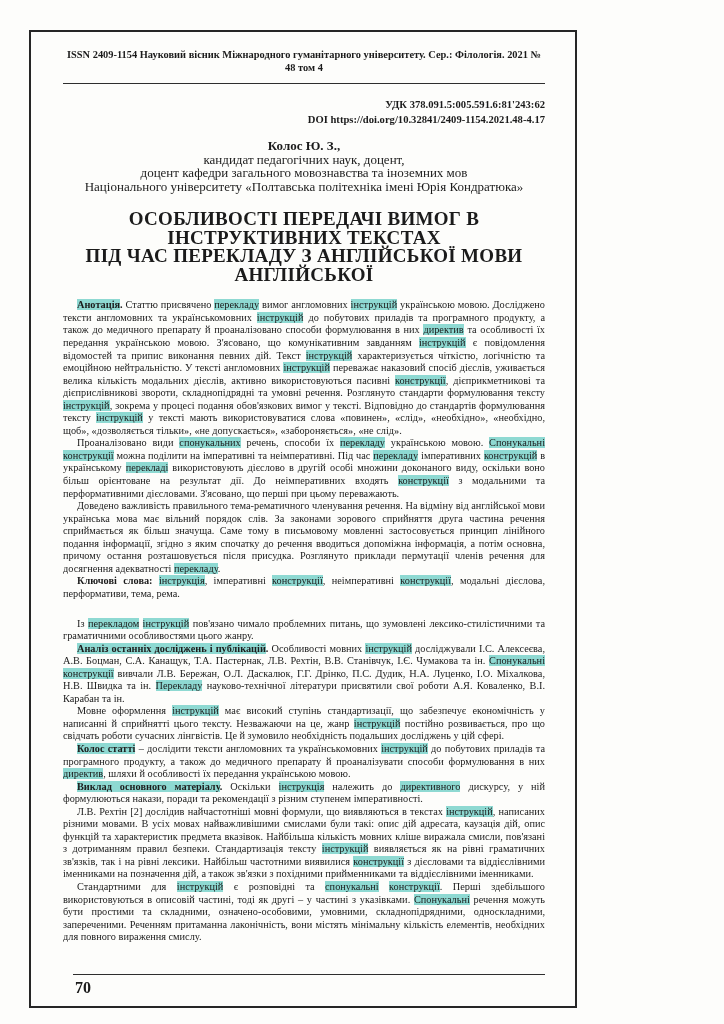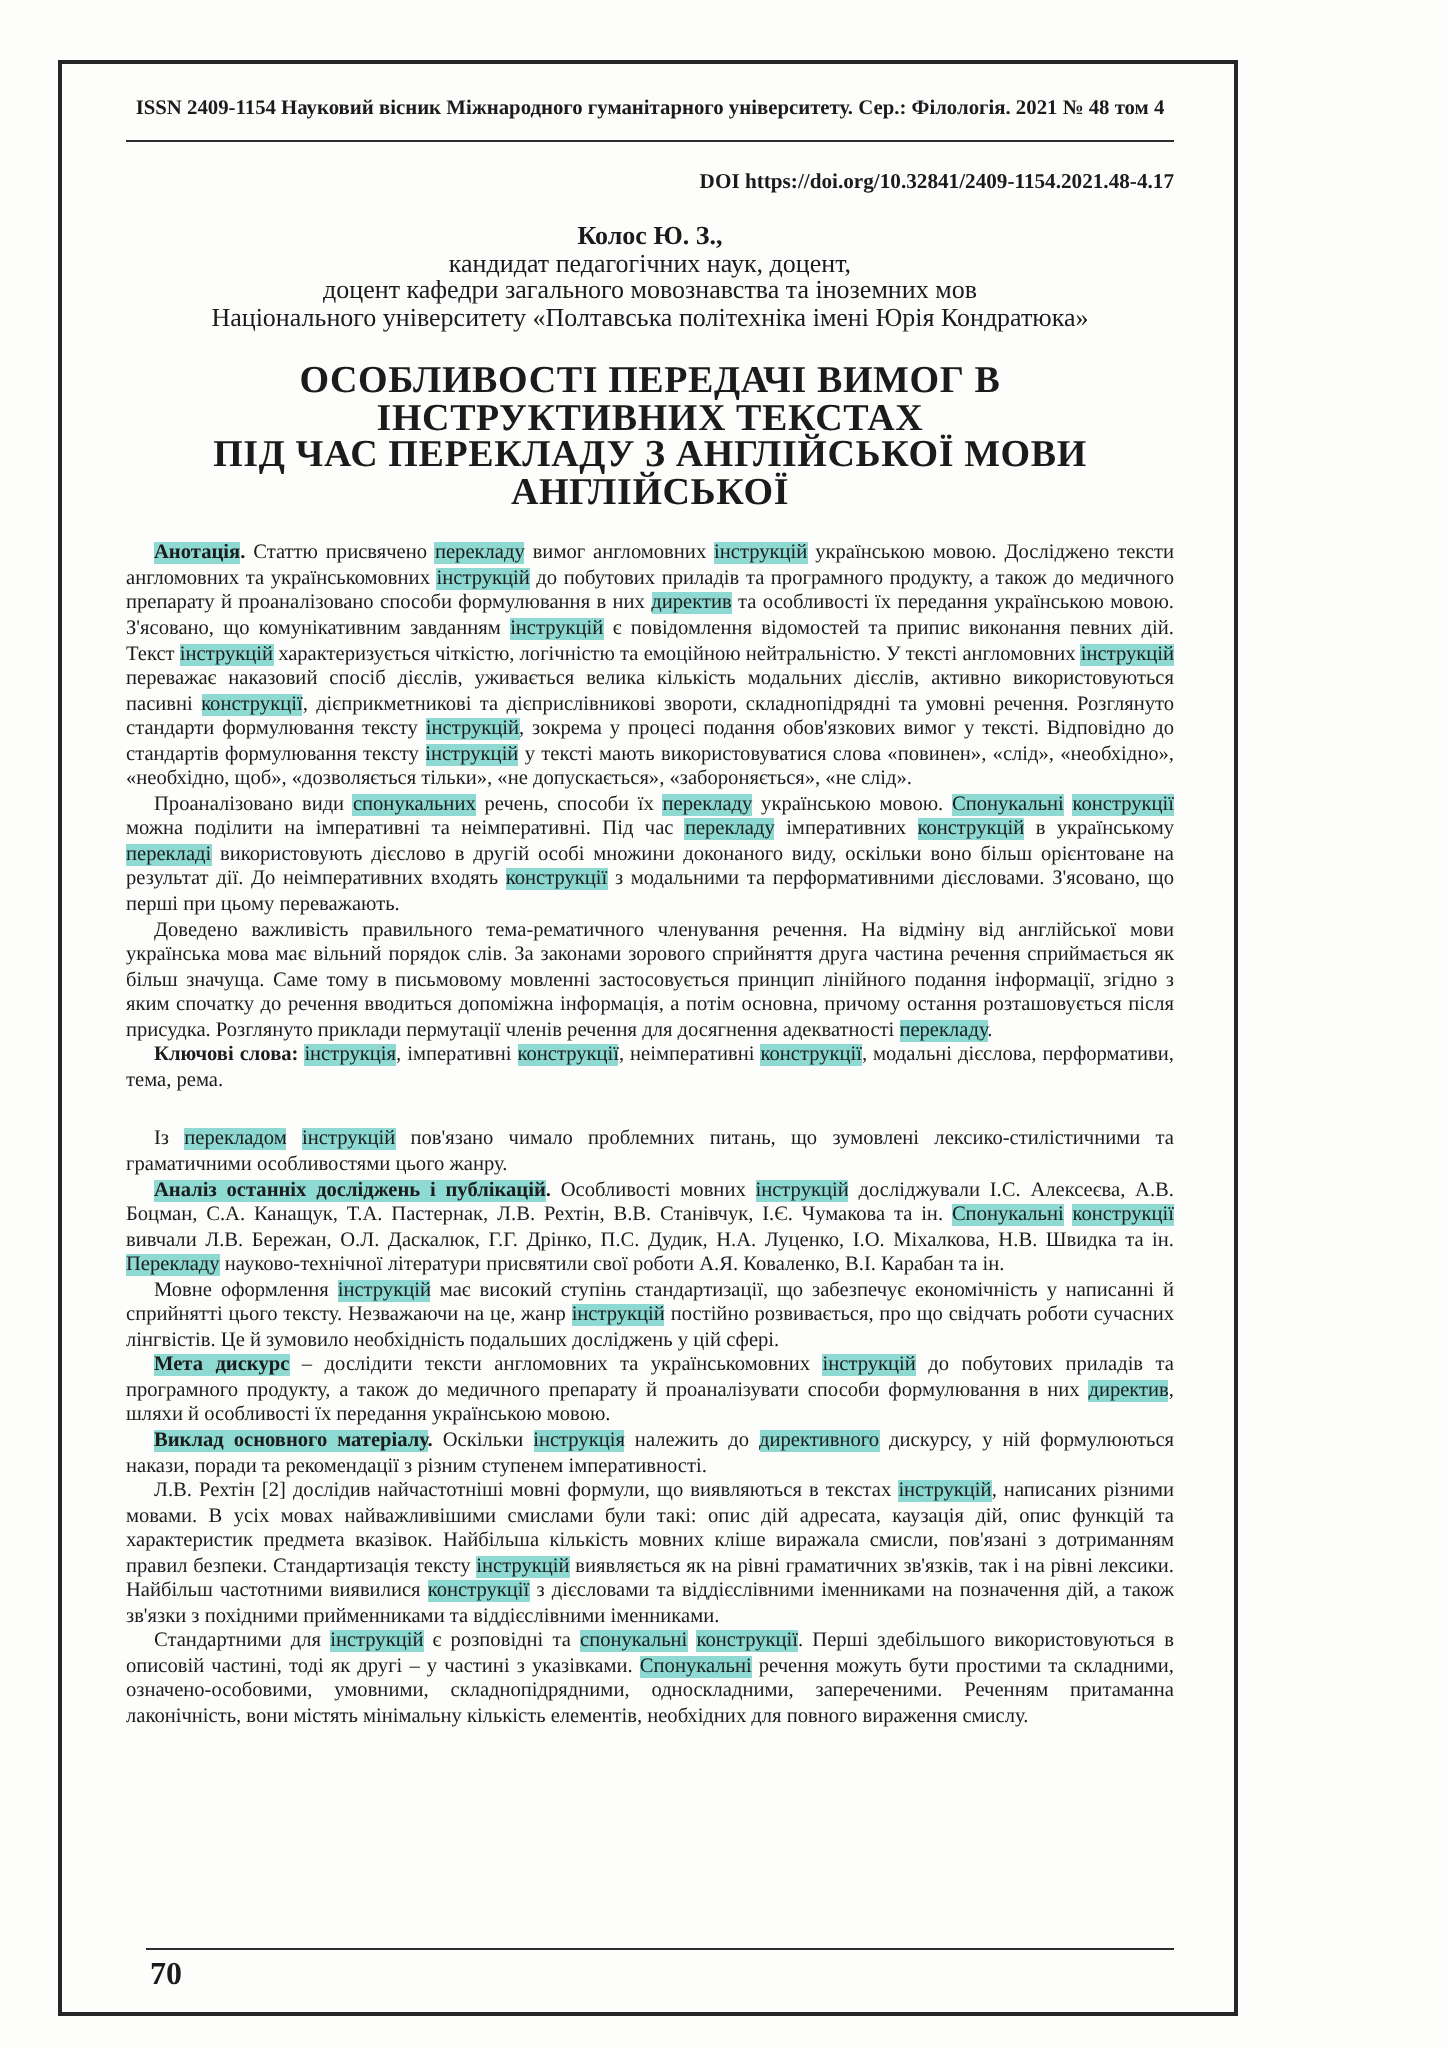--- a/index.html
+++ b/index.html
@@ -2,21 +2,21 @@
 <html lang="uk" style="--hl: #8ed9d2;"><head>
 <meta charset="utf-8">
 <style>
   html,body{margin:0;padding:0;}
   body{
     width:724px;height:1024px;position:relative;overflow:hidden;
     background:#fdfdfb;color:#1b1b1b;
     font-family:"Liberation Serif", serif;
   }
   .frame{
-    position:absolute;left:29px;top:30px;width:590px;height:978px;
+    position:absolute;left:29px;top:30px;width:548px;height:978px;
     border:2px solid #262626;box-sizing:border-box;
     padding:12px 30px 34px 32px;
   }
   .journal-header{
     text-align:center;font-weight:bold;font-size:10.4px;line-height:13px;
     padding:4px 2px 9px;border-bottom:1.3px solid #2e2e2e;
   }
   .meta-block{margin-top:13px;text-align:right;font-weight:bold;font-size:10.6px;line-height:15px;}
   .author-block{margin-top:12px;text-align:center;font-size:13px;line-height:13.6px;}
   .author-name{font-weight:bold;}
@@ -36,20 +36,21 @@
   }
 </style>
 </head>
 <body>
 
 <div class="frame">
 
   <div class="journal-header">ISSN 2409-1154 Науковий вісник Міжнародного гуманітарного університету. Сер.: Філологія. 2021 № 48 том 4</div>
 
   <div class="meta-block">
+    <div>УДК 378.091.5:005.591.6:81'243:62</div>
     <div>DOI https://doi.org/10.32841/2409-1154.2021.48-4.17</div>
   </div>
 
   <div class="author-block">
     <div class="author-name">Колос Ю. З.,</div>
     <div>кандидат педагогічних наук, доцент,</div>
     <div>доцент кафедри загального мовознавства та іноземних мов</div>
     <div>Національного університету «Полтавська політехніка імені Юрія Кондратюка»</div>
   </div>
 
@@ -62,21 +63,21 @@
     <div class="col">
         <p><b><mark>Анотація</mark>. </b>Статтю присвячено <mark>перекладу</mark> вимог англомовних <mark>інструкцій</mark> українською мовою. Досліджено тексти англомовних та українськомовних <mark>інструкцій</mark> до побутових приладів та програмного продукту, а також до медичного препарату й проаналізовано способи формулювання в них <mark>директив</mark> та особливості їх передання українською мовою. З'ясовано, що комунікативним завданням <mark>інструкцій</mark> є повідомлення відомостей та припис виконання певних дій. Текст <mark>інструкцій</mark> характеризується чіткістю, логічністю та емоційною нейтральністю. У тексті англомовних <mark>інструкцій</mark> переважає наказовий спосіб дієслів, уживається велика кількість модальних дієслів, активно використовуються пасивні <mark>конструкції</mark>, дієприкметникові та дієприслівникові звороти, складнопідрядні та умовні речення. Розглянуто стандарти формулювання тексту <mark>інструкцій</mark>, зокрема у процесі подання обов'язкових вимог у тексті. Відповідно до стандартів формулювання тексту <mark>інструкцій</mark> у тексті мають використовуватися слова «повинен», «слід», «необхідно», «необхідно, щоб», «дозволяється тільки», «не допускається», «забороняється», «не слід».</p>
         <p>Проаналізовано види <mark>спонукальних</mark> речень, способи їх <mark>перекладу</mark> українською мовою. <mark>Спонукальні</mark> <mark>конструкції</mark> можна поділити на імперативні та неімперативні. Під час <mark>перекладу</mark> імперативних <mark>конструкцій</mark> в українському <mark>перекладі</mark> використовують дієслово в другій особі множини доконаного виду, оскільки воно більш орієнтоване на результат дії. До неімперативних входять <mark>конструкції</mark> з модальними та перформативними дієсловами. З'ясовано, що перші при цьому переважають.</p>
         <p>Доведено важливість правильного тема-рематичного членування речення. На відміну від англійської мови українська мова має вільний порядок слів. За законами зорового сприйняття друга частина речення сприймається як більш значуща. Саме тому в письмовому мовленні застосовується принцип лінійного подання інформації, згідно з яким спочатку до речення вводиться допоміжна інформація, а потім основна, причому остання розташовується після присудка. Розглянуто приклади пермутації членів речення для досягнення адекватності <mark>перекладу</mark>.</p>
         <p><b>Ключові слова: </b><mark>інструкція</mark>, імперативні <mark>конструкції</mark>, неімперативні <mark>конструкції</mark>, модальні дієслова, перформативи, тема, рема.</p>
       </div>
     <div class="col">
         <p>Із <mark>перекладом</mark> <mark>інструкцій</mark> пов'язано чимало проблемних питань, що зумовлені лексико-стилістичними та граматичними особливостями цього жанру.</p>
         <p><b><mark>Аналіз останніх досліджень і публікацій</mark>. </b>Особливості мовних <mark>інструкцій</mark> досліджували І.С. Алексеєва, А.В. Боцман, С.А. Канащук, Т.А. Пастернак, Л.В. Рехтін, В.В. Станівчук, І.Є. Чумакова та ін. <mark>Спонукальні</mark> <mark>конструкції</mark> вивчали Л.В. Бережан, О.Л. Даскалюк, Г.Г. Дрінко, П.С. Дудик, Н.А. Луценко, І.О. Міхалкова, Н.В. Швидка та ін. <mark>Перекладу</mark> науково-технічної літератури присвятили свої роботи А.Я. Коваленко, В.І. Карабан та ін.</p>
         <p>Мовне оформлення <mark>інструкцій</mark> має високий ступінь стандартизації, що забезпечує економічність у написанні й сприйнятті цього тексту. Незважаючи на це, жанр <mark>інструкцій</mark> постійно розвивається, про що свідчать роботи сучасних лінгвістів. Це й зумовило необхідність подальших досліджень у цій сфері.</p>
-        <p><b><mark>Мета дискурс</mark> </b>– дослідити тексти англомовних та українськомовних <mark>інструкцій</mark> до побутових приладів та програмного продукту, а також до медичного препарату й проаналізувати способи формулювання в них <mark>директив</mark>, шляхи й особливості їх передання українською мовою.</p>
+        <p><b><mark>Колос статті</mark> </b>– дослідити тексти англомовних та українськомовних <mark>інструкцій</mark> до побутових приладів та програмного продукту, а також до медичного препарату й проаналізувати способи формулювання в них <mark>директив</mark>, шляхи й особливості їх передання українською мовою.</p>
         <p><b><mark>Виклад основного матеріалу</mark>. </b>Оскільки <mark>інструкція</mark> належить до <mark>директивного</mark> дискурсу, у ній формулюються накази, поради та рекомендації з різним ступенем імперативності.</p>
         <p>Л.В. Рехтін [2] дослідив найчастотніші мовні формули, що виявляються в текстах <mark>інструкцій</mark>, написаних різними мовами. В усіх мовах найважливішими смислами були такі: опис дій адресата, каузація дій, опис функцій та характеристик предмета вказівок. Найбільша кількість мовних кліше виражала смисли, пов'язані з дотриманням правил безпеки. Стандартизація тексту <mark>інструкцій</mark> виявляється як на рівні граматичних зв'язків, так і на рівні лексики. Найбільш частотними виявилися <mark>конструкції</mark> з дієсловами та віддієслівними іменниками на позначення дій, а також зв'язки з похідними прийменниками та віддієслівними іменниками.</p>
         <p>Стандартними для <mark>інструкцій</mark> є розповідні та <mark>спонукальні</mark> <mark>конструкції</mark>. Перші здебільшого використовуються в описовій частині, тоді як другі – у частині з указівками. <mark>Спонукальні</mark> речення можуть бути простими та складними, означено-особовими, умовними, складнопідрядними, односкладними, запереченими. Реченням притаманна лаконічність, вони містять мінімальну кількість елементів, необхідних для повного вираження смислу.</p>
       </div>
   </div>
 
   <div class="footer">
     <span>70</span>
   </div>
 

